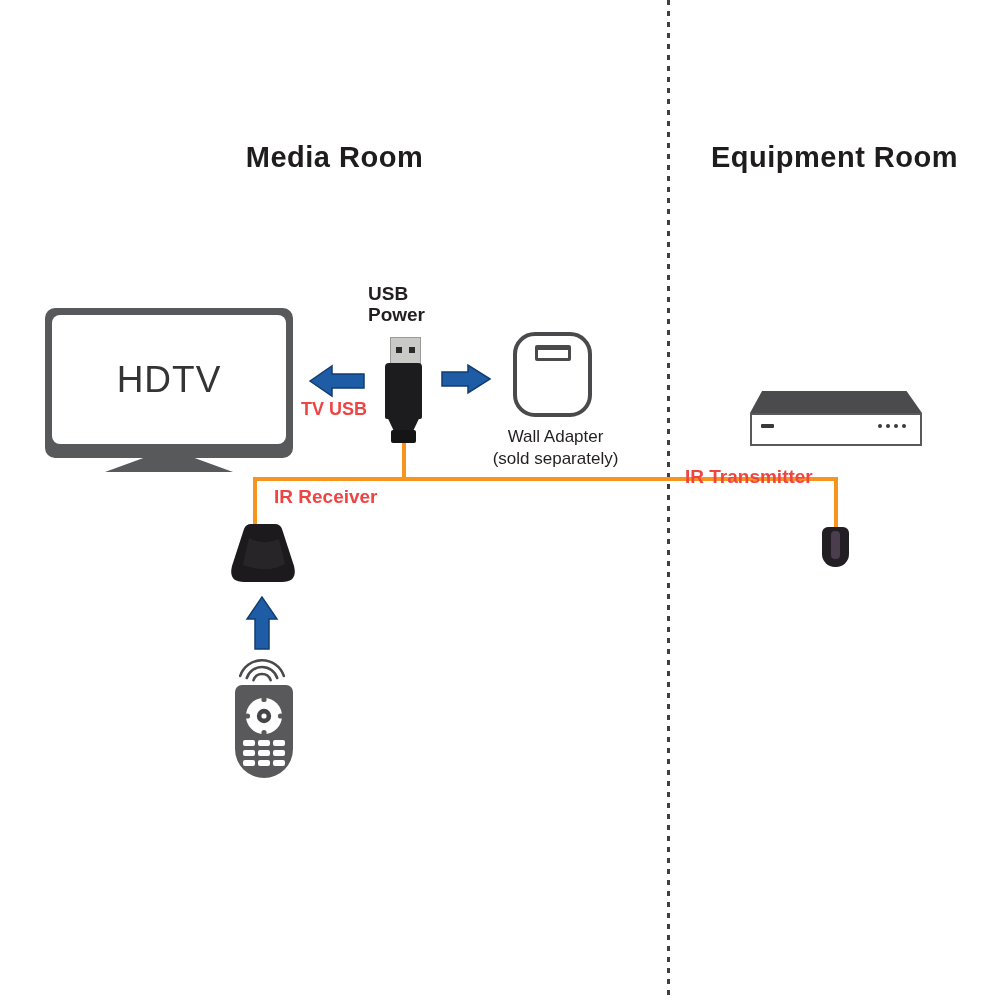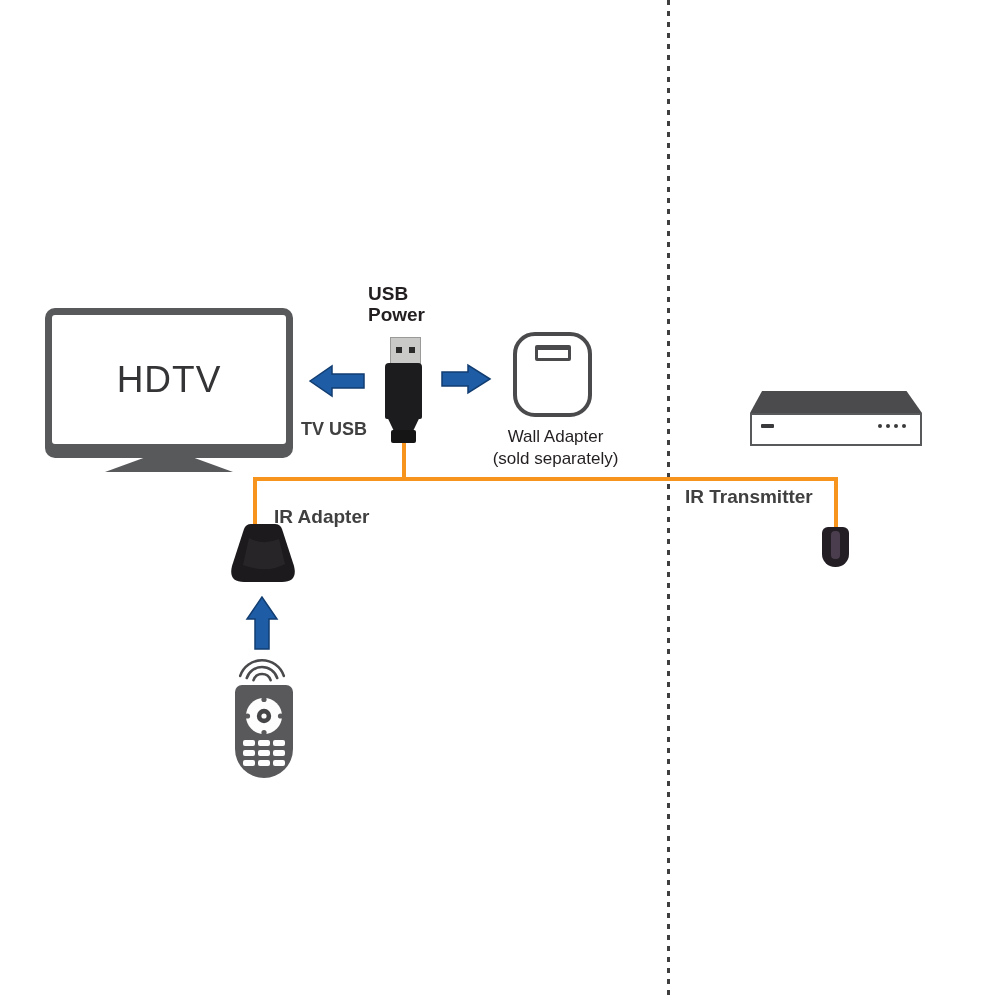--- a/index.html
+++ b/index.html
@@ -8,41 +8,41 @@
     font-family:"Liberation Sans", sans-serif;color:#231F20;overflow:hidden;
   }
   .abs{position:absolute;}
   .room-title{font-weight:bold;font-size:29px;letter-spacing:.5px;text-align:center;color:#1f1c1d;}
   .divider{
     left:667px;top:0;width:3px;height:1000px;
     background:repeating-linear-gradient(to bottom,#3f3f3f 0 5px,transparent 5px 11px);
   }
   
   .tv-frame{left:45px;top:308px;width:248px;height:150px;background:#58595B;border-radius:10px;}
-  .tv-screen{left:52px;top:315px;width:234px;height:129px;background:#ffffff;border-radius:3px;
+  .tv-screen{left:52px;top:315px;width:234px;height:129px;background:#ffffff;border-radius:8px;
     display:flex;align-items:center;justify-content:center;}
   .tv-label{font-size:37px;font-weight:400;color:#343436;letter-spacing:1px;}
   .tv-stand{left:105px;top:458px;width:128px;height:14px;background:#58595B;
     clip-path:polygon(30% 0,70% 0,100% 100%,0 100%);}
   
   .usb-label{left:368px;top:283px;width:80px;text-align:left;font-weight:bold;font-size:19px;line-height:21px;}
   .usb-metal{left:390px;top:337px;width:31px;height:27px;background:#c9c9c7;border:1px solid #9a9a98;box-sizing:border-box;}
   .usb-pin{position:absolute;width:6px;height:6px;background:#2a2a2a;top:9px;}
   .usb-body{left:385px;top:363px;width:37px;height:56px;background:#1c1c1e;border-radius:4px 4px 2px 2px;}
   .usb-taper{left:385px;top:417px;width:37px;height:14px;background:#1c1c1e;
     clip-path:polygon(6% 0,94% 0,76% 100%,24% 100%);}
   .usb-collar{left:391px;top:430px;width:25px;height:13px;background:#151515;border-radius:2px;}
   
   .cable{background:#F7941E;}
   .cable-h{left:253px;top:477px;width:585px;height:4px;}
   .cable-v-left{left:253px;top:477px;width:4px;height:51px;}
   .cable-v-usb{left:402px;top:443px;width:4px;height:38px;}
   .cable-v-right{left:834px;top:477px;width:4px;height:52px;}
   
-  .lbl{font-weight:bold;font-size:18px;color:#404040;white-space:nowrap;margin-top:20px;}
+  .lbl{font-weight:bold;font-size:18px;color:#ef4444;white-space:nowrap;}
   .tvusb-label{left:301px;top:399px;}
   .wall-label{left:468px;top:426px;width:175px;text-align:center;font-weight:normal;font-size:17px;line-height:22px;}
   .irr-label{left:274px;top:486px;font-size:19px;}
   .irt-label{left:685px;top:466px;font-size:19px;}
   
   .adapter{left:513px;top:332px;width:79px;height:85px;background:#fff;border:4px solid #4a4a4c;border-radius:22px;box-sizing:border-box;}
   .adapter-slot{left:535px;top:345px;width:36px;height:16px;background:#fff;border:3px solid #4a4a4c;border-top-width:5px;box-sizing:border-box;border-radius:2px;}
   
   .bd-top{left:750px;top:391px;width:172px;height:22px;background:#4b4b4d;
     clip-path:polygon(7% 0,91% 0,100% 100%,0 100%);}
@@ -60,20 +60,22 @@
     grid-template-columns:repeat(3,12px);grid-auto-rows:6px;gap:4px 3px;}
   .remote-btn{background:#fdfdfd;border-radius:2px;}
 </style>
 </head>
 <body>
 
 <div id="canvas">
 
   <div class="abs divider"></div>
 
+  <div class="abs room-title" style="left:182px;top:141px;width:305px;">Media Room</div>
+  <div class="abs room-title" style="left:672px;top:141px;width:325px;">Equipment Room</div>
 
   <div class="abs cable cable-h"></div>
   <div class="abs cable cable-v-left"></div>
   <div class="abs cable cable-v-usb"></div>
   <div class="abs cable cable-v-right"></div>
 
   <div class="abs tv-frame"></div>
   <div class="abs tv-screen">
     <span class="tv-label">HDTV</span>
   </div>
@@ -101,21 +103,21 @@
 
   <div class="abs lbl tvusb-label">TV USB</div>
 
   <div class="abs adapter"></div>
   <div class="abs adapter-slot"></div>
   <div class="abs wall-label">
     <div>Wall Adapter</div>
     <div>(sold separately)</div>
   </div>
 
-  <div class="abs lbl irr-label">IR Adapter</div>
+  <div class="abs lbl irr-label">IR Receiver</div>
   <svg class="abs" style="left:227px;top:524px;" width="72" height="62" viewBox="0 0 72 62">
     <path d="M 17 5 Q 19 0 24 0 L 48 0 Q 53 0 55 5 L 67 42 Q 71 58 55 58 L 17 58 Q 1 58 5 42 Z" fill="#1c1a1c"></path>
     <path d="M 22 14 Q 36 22 52 15 L 58 40 Q 40 50 16 41 Z" fill="#2b282b" opacity="0.8"></path>
   </svg>
 
   <svg class="abs" style="left:244px;top:595px;" width="36" height="56" viewBox="0 0 36 56">
     <polygon points="18,2 3,24 11,24 11,54 25,54 25,24 33,24" fill="#1E5DA6" stroke="#123d71" stroke-width="1.5"></polygon>
   </svg>
 
   <svg class="abs" style="left:238px;top:650px;" width="48" height="36" viewBox="0 0 48 36">

